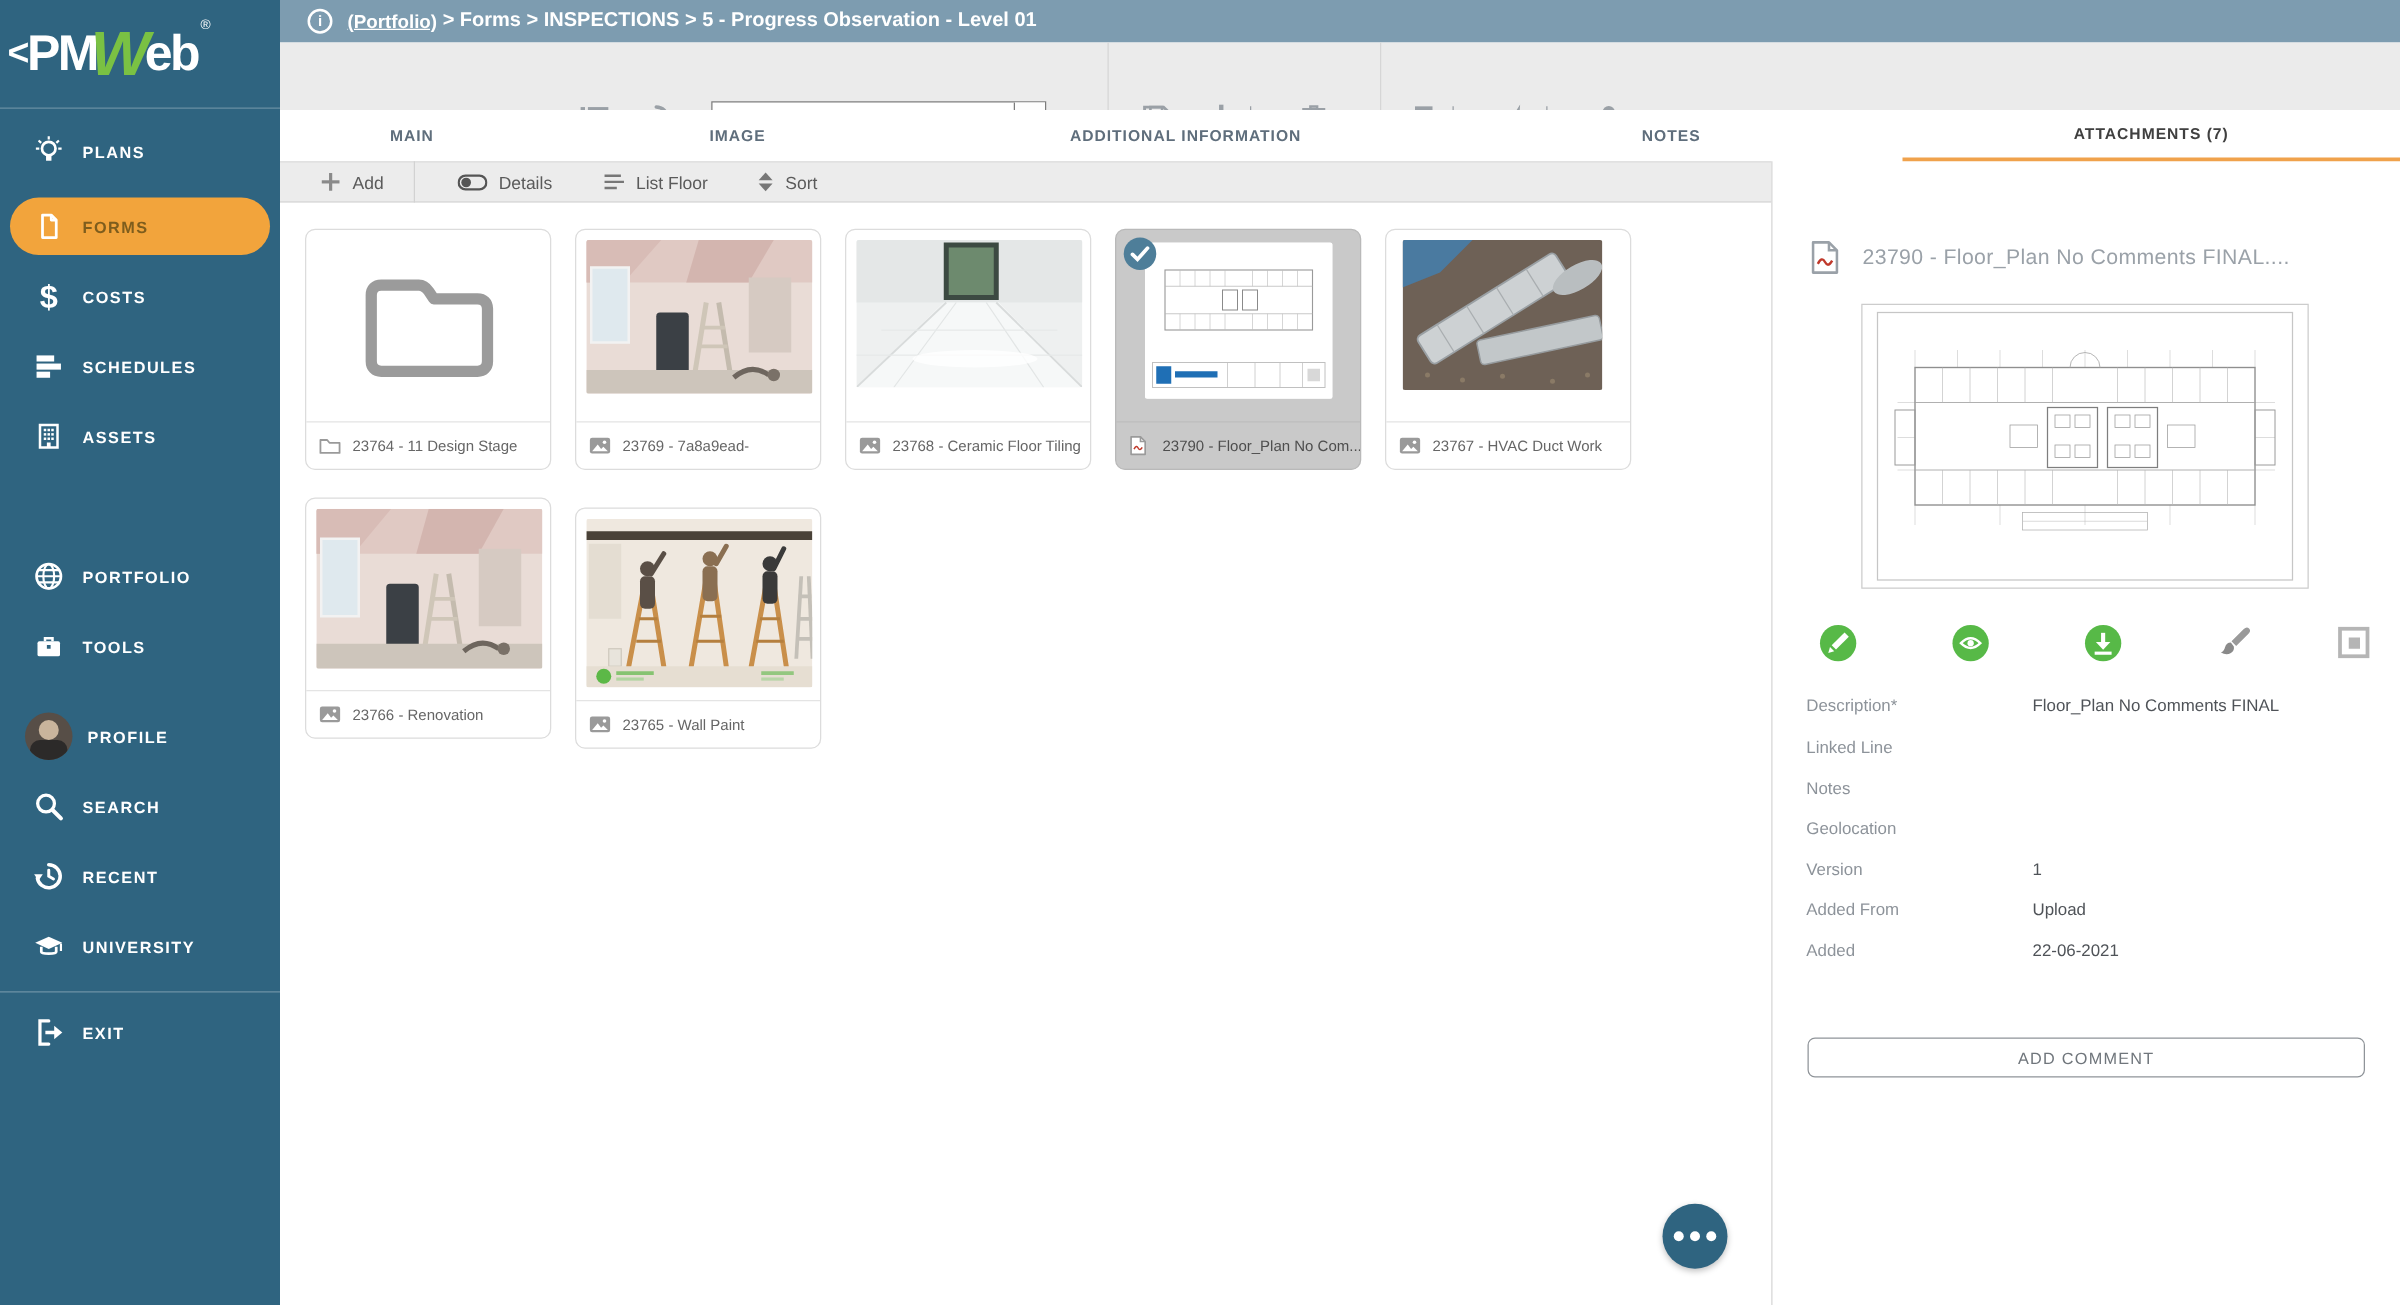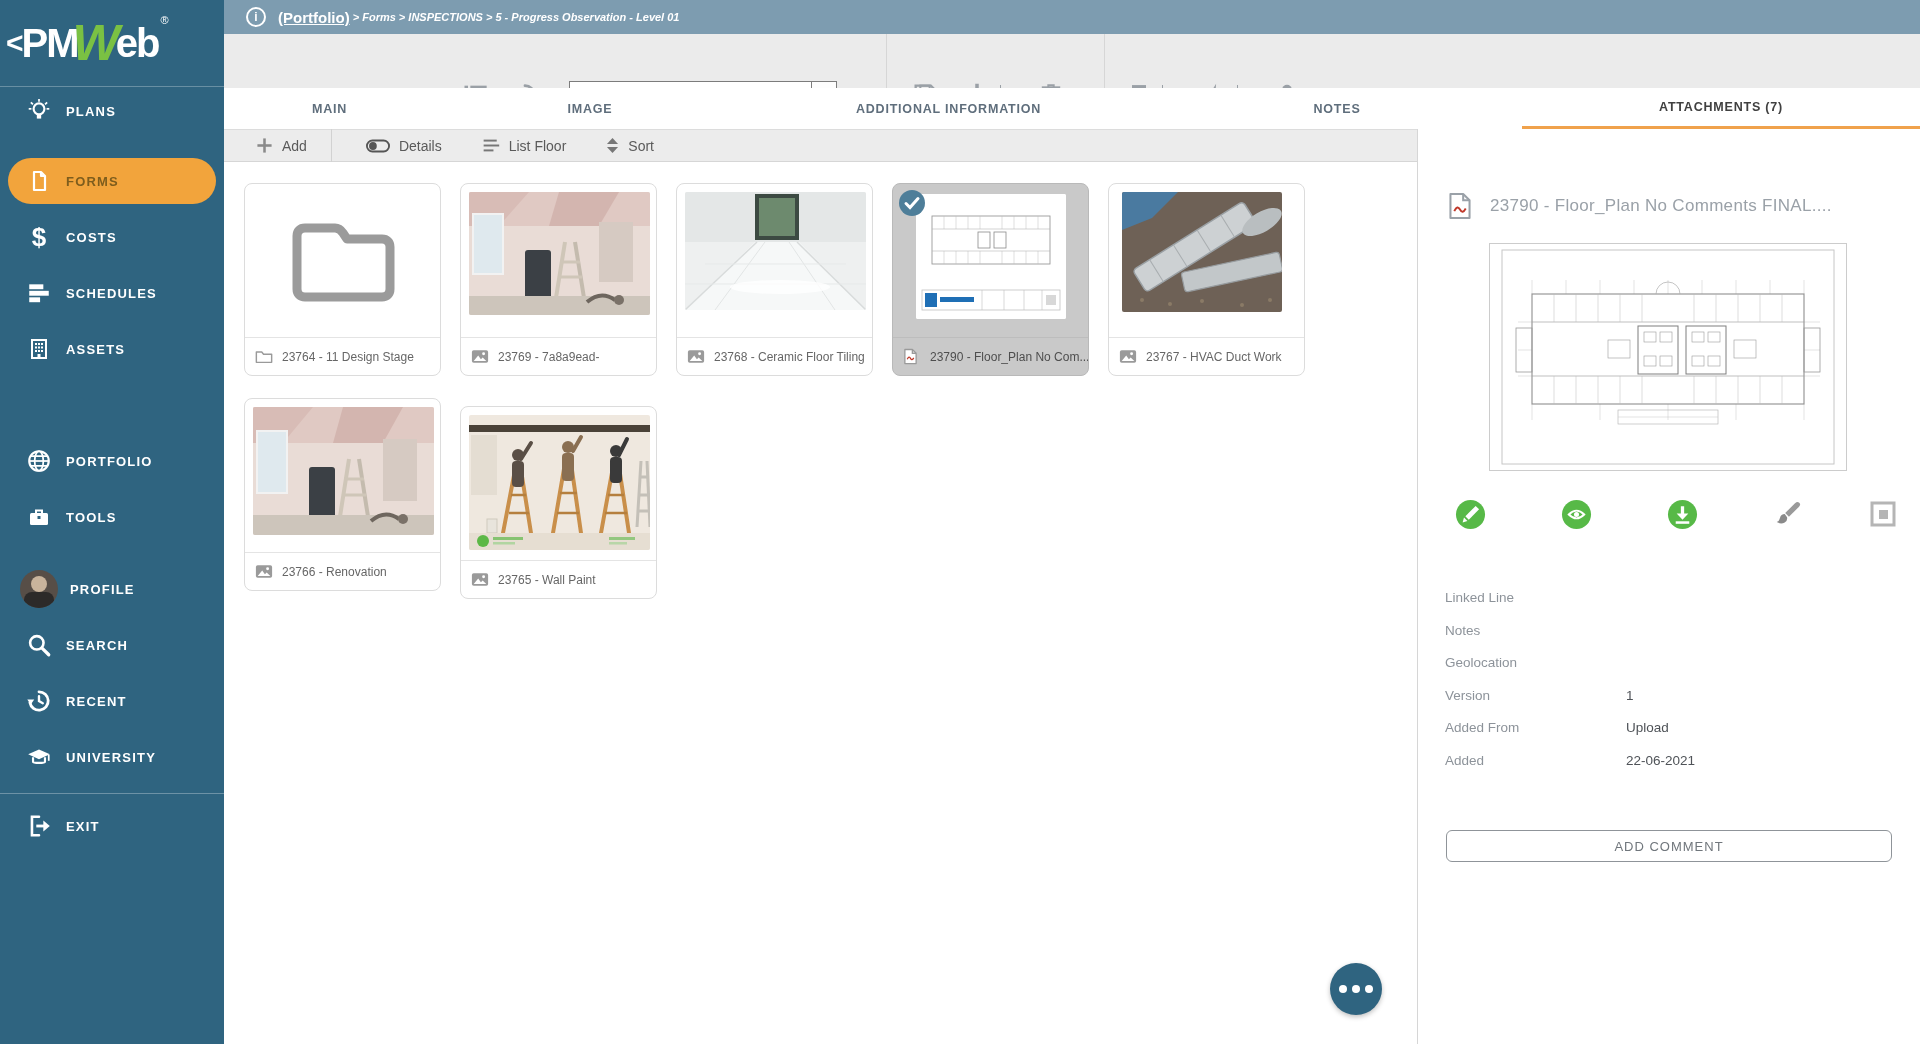--- a/index.html
+++ b/index.html
@@ -21,21 +21,21 @@
   .nav-item.active .lb{color:#7e5d1d;}
   .side-divider{left:0;width:224px;height:0;border-top:1px solid rgba(255,255,255,.30);}
   .avatar{width:38px;height:38px;border-radius:50%;overflow:hidden;background:#574e47;position:relative;flex:0 0 38px;margin-left:12px;}
   .avatar .head{position:absolute;left:11px;top:6px;width:16px;height:16px;border-radius:50%;background:#c9b49c;}
   .avatar .body{position:absolute;left:4px;top:22px;width:30px;height:18px;border-radius:8px 8px 0 0;background:#2c2a29;}
 
   
   .crumbbar{left:224px;top:0;width:1696px;height:34px;background:#7D9CB0;display:flex;align-items:center;color:#fff;}
   .info-ic{width:20px;height:20px;border:2px solid #fff;border-radius:50%;display:flex;align-items:center;justify-content:center;font-size:12px;font-weight:700;margin-left:22px;flex:0 0 20px;box-sizing:border-box;}
   .crumb-link{margin-left:12px;font-size:15px;font-weight:600;text-decoration:underline;cursor:pointer;}
-  .crumb-trail{font-size:11px;font-weight:600;white-space:pre;font-style:italic;}
+  .crumb-trail{font-size:16px;font-weight:600;white-space:pre;}
 
   
   .toolbar{left:224px;top:34px;width:1696px;height:54px;background:#EBEBEB;}
   .tbtn{top:47px;width:30px;height:28px;display:flex;align-items:center;justify-content:center;cursor:pointer;}
   .tsep{top:0;width:1px;height:54px;background:#d6d6d6;}
   .msep{top:50px;width:1px;height:22px;background:#9aa0a6;top:51px;}
   .caret{color:#5f6e88;font-size:11px;}
   .select{left:345px;top:47px;width:268px;height:28px;background:#fff;border:1px solid #7c7c7c;box-sizing:border-box;display:flex;align-items:center;cursor:pointer;}
   .select .val{flex:1;font-size:13px;color:#3c3c3c;padding-left:7px;white-space:nowrap;overflow:hidden;}
   .select .dd{width:24px;height:100%;border-left:1px solid #7c7c7c;display:flex;align-items:center;justify-content:center;background:#fdfdfd;color:#3d4c66;font-size:11px;}
@@ -82,21 +82,21 @@
 
   <div class="abs sidebar">
     <div class="abs logo">
       <span class="chev">&lt;</span>
         <span class="pm">PM</span>
         <span class="w">W</span>
         <span class="eb">eb</span>
         <span class="reg">®</span>
     </div>
 
-    <div class="abs nav-item" style="top:88px">
+    <div class="abs nav-item" style="top:98px">
       <span class="ic">
         <svg width="26" height="26" viewBox="0 0 24 24">
             <circle cx="12" cy="10" r="5" fill="none" stroke="#fff" stroke-width="2"></circle>
             <rect x="10" y="15" width="4" height="4" fill="#fff"></rect>
             <line x1="12" y1="1" x2="12" y2="3.4" stroke="#fff" stroke-width="1.6"></line>
             <line x1="4.5" y1="4" x2="6.4" y2="5.8" stroke="#fff" stroke-width="1.6"></line>
             <line x1="19.5" y1="4" x2="17.6" y2="5.8" stroke="#fff" stroke-width="1.6"></line>
             <line x1="2.5" y1="10" x2="5" y2="10" stroke="#fff" stroke-width="1.6"></line>
             <line x1="19" y1="10" x2="21.5" y2="10" stroke="#fff" stroke-width="1.6"></line>
           </svg>
@@ -743,20 +743,24 @@
         <path d="M12.5 16 q-4 0 -5 4 q-0.8 3.4 -3.5 4.5 q4.5 2.8 8.5 0.5 q3.2 -1.9 2.5 -5.5 z" fill="#8a8a8a"></path>
       </svg>
   </div>
   <div class="abs acticon" style="left:1866px">
     <svg width="28" height="28" viewBox="0 0 28 28">
         <rect x="3" y="3" width="22" height="22" fill="none" stroke="#b5b5b5" stroke-width="3"></rect>
         <rect x="10" y="10" width="9" height="9" fill="#b5b5b5"></rect>
       </svg>
   </div>
 
+  <div class="abs frow" style="top:548px">
+    <span class="fl">Description*</span>
+    <span class="fv">Floor_Plan No Comments FINAL</span>
+  </div>
   <div class="abs frow" style="top:581px">
     <span class="fl">Linked Line</span>
     <span class="fv"></span>
   </div>
   <div class="abs frow" style="top:614px">
     <span class="fl">Notes</span>
     <span class="fv"></span>
   </div>
   <div class="abs frow" style="top:646px">
     <span class="fl">Geolocation</span>

